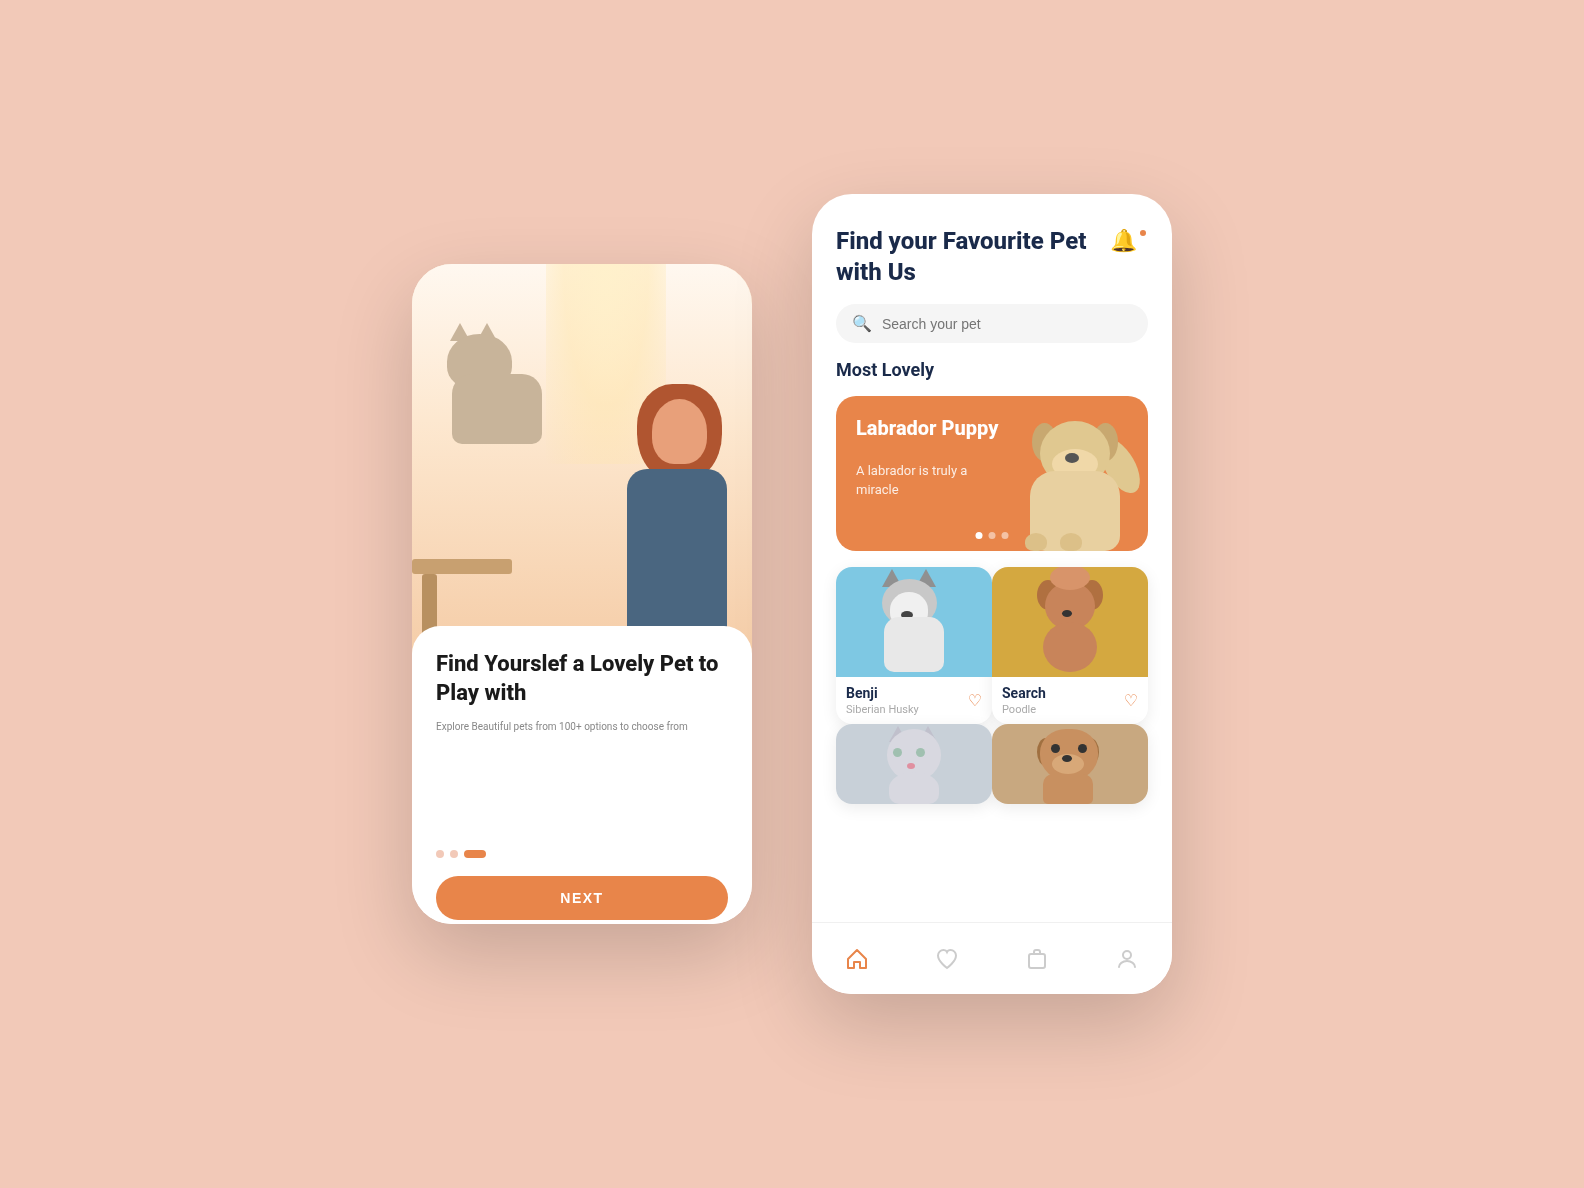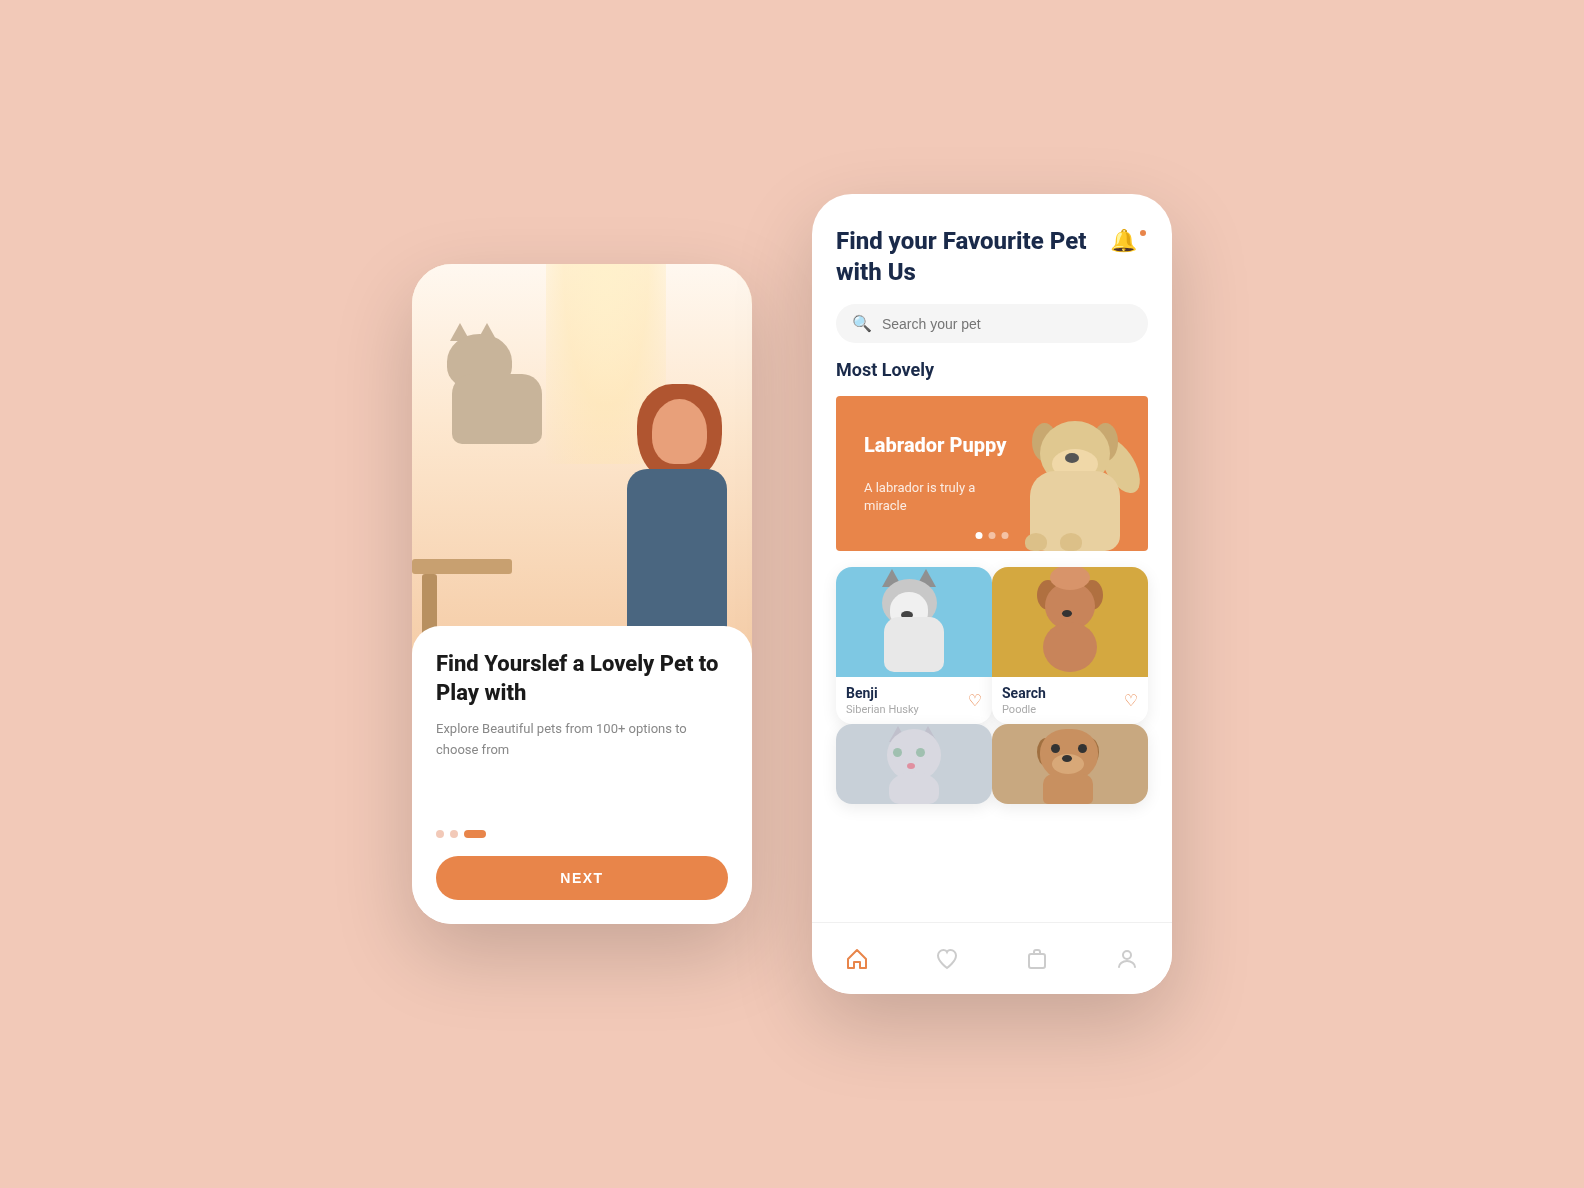--- a/index.html
+++ b/index.html
@@ -179,40 +179,40 @@
       bottom: 8px;
       left: 12px;
       font-size: 9px;
       color: rgba(100,80,60,0.5);
       font-style: italic;
     }
 
     .phone-1-content {
       flex: 1;
       background: #fff;
-      padding: 24px 24px 24px;
+      padding: 24px 24px 4px;
       border-radius: 28px 28px 0 0;
       margin-top: -28px;
       position: relative;
       z-index: 10;
       display: flex;
       flex-direction: column;
       justify-content: space-between;
     }
 
     .phone-1-title {
       font-size: 22px;
       font-weight: 800;
       color: #1a1a1a;
       line-height: 1.3;
       margin-bottom: 12px;
     }
 
     .phone-1-subtitle {
-      font-size: 13px;
+      font-size: 10px;
       color: #888;
       line-height: 1.6;
     }
 
     .dots-row {
       display: flex;
       gap: 6px;
       align-items: center;
       margin-bottom: 18px;
     }
@@ -330,27 +330,27 @@
       font-size: 18px;
       font-weight: 700;
       color: #1a2a4a;
     }
 
     
     .featured-card {
       width: 100%;
       height: 155px;
       background: #e8854a;
-      border-radius: 4px;
+      border-radius: 20px;
       position: relative;
       overflow: hidden;
       display: flex;
       flex-direction: column;
-      justify-content: center;
-      padding: 28px;
+      justify-content: flex-start;
+      padding: 20px;
     }
 
     .featured-pet-name {
       font-size: 20px;
       font-weight: 800;
       color: #fff;
       margin-bottom: 10px;
     }
 
     .featured-pet-desc {

